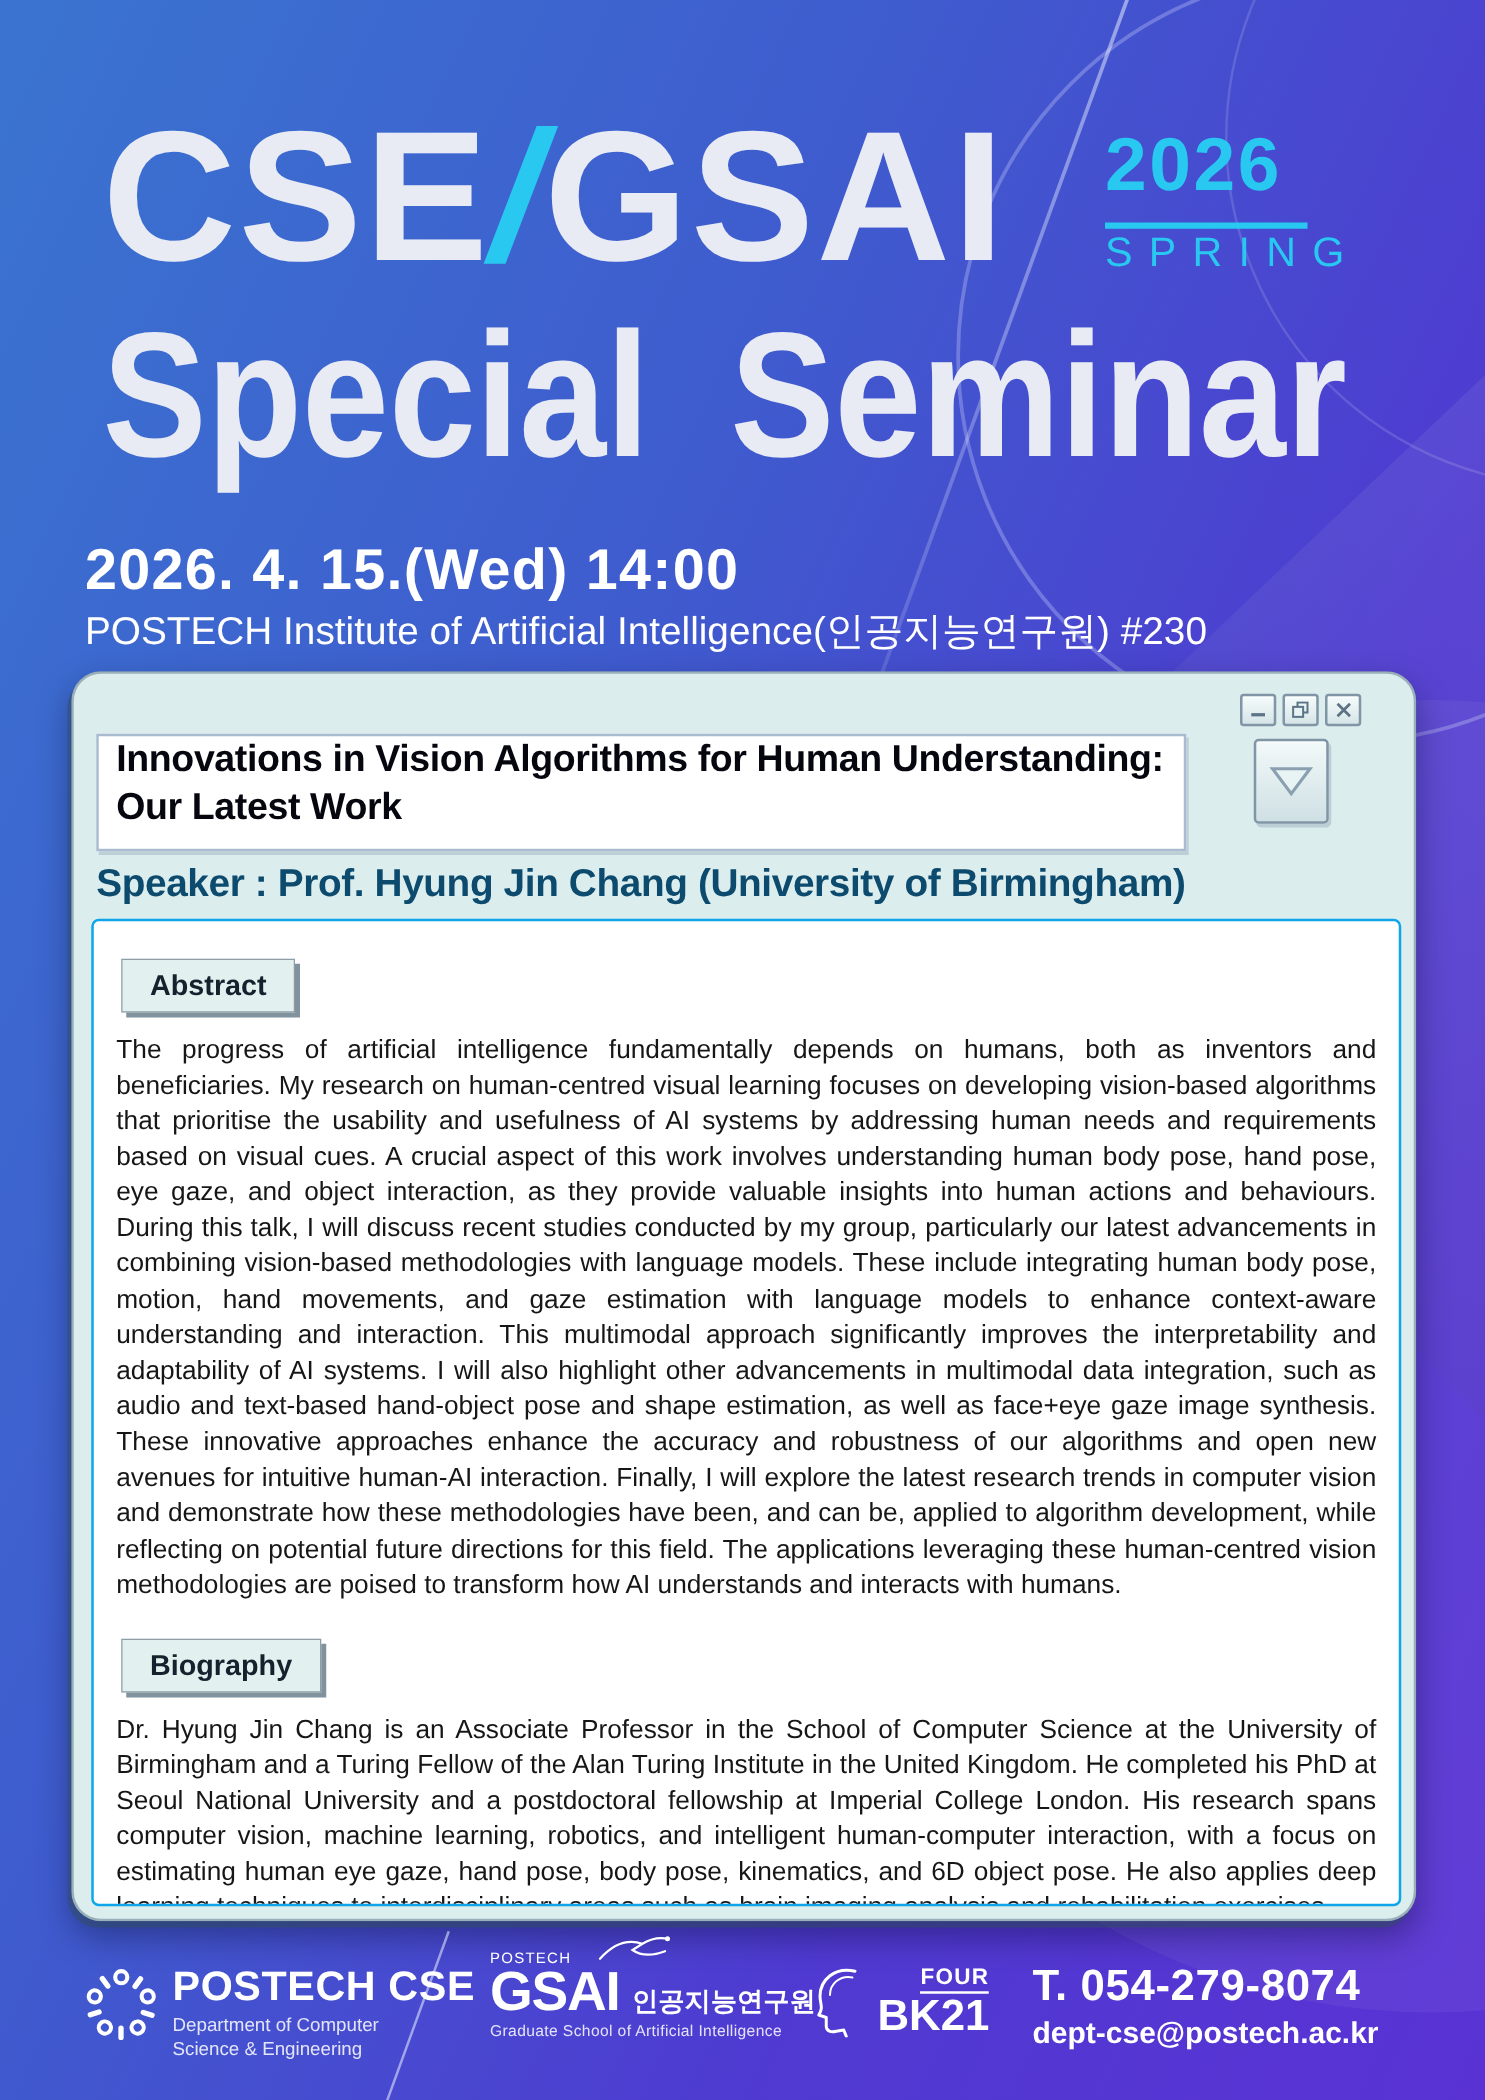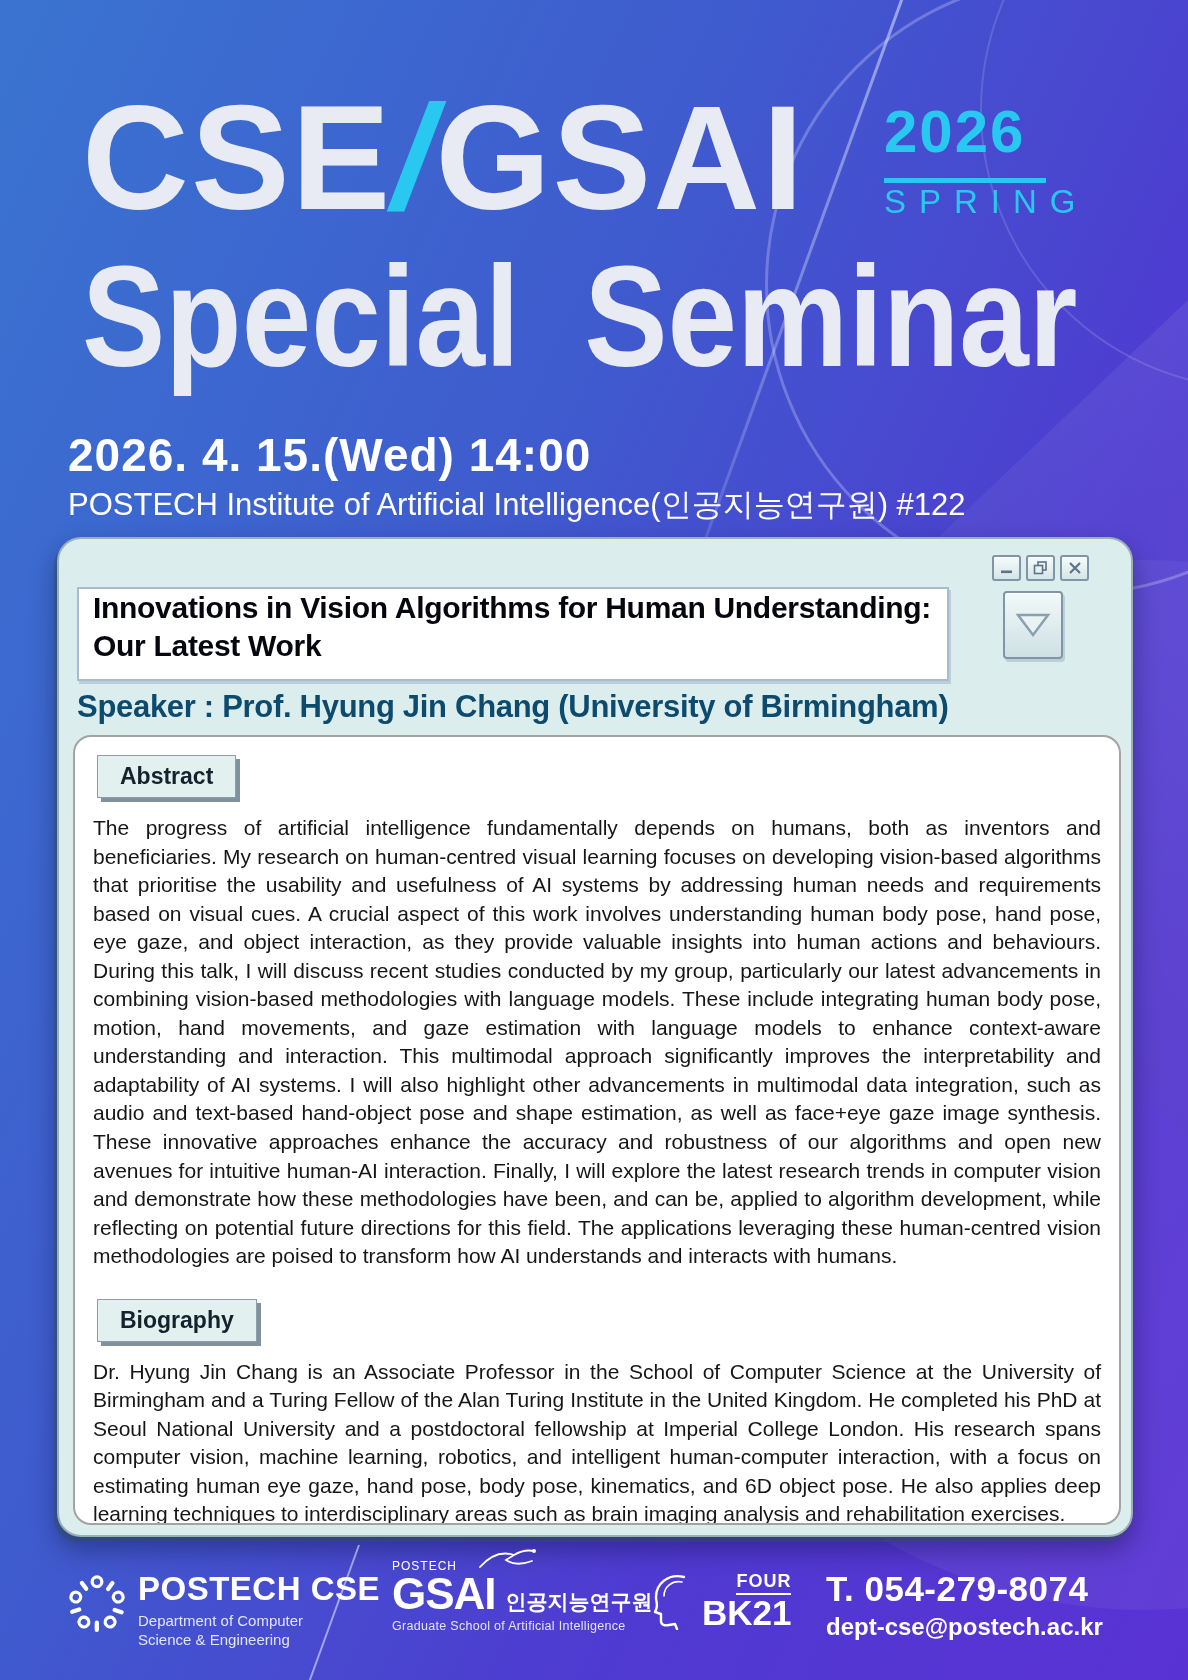--- a/index.html
+++ b/index.html
@@ -55,21 +55,21 @@
   .title-box { position:absolute; left:18px; top:48px; width:872px; height:94px;
     background:#ffffff; border:2px solid #a9bccf; box-shadow:2px 3px 0 rgba(120,140,160,0.30);
     padding:0 14px; font-size:30px; font-weight:bold; color:#06060f; line-height:1.25; letter-spacing:-0.3px; }
   .dropdown-btn { position:absolute; left:944px; top:52px; width:60px; height:68px;
     background:linear-gradient(180deg,#f2f9f9,#cfe0e4); border:2px solid #8095a5; border-radius:4px;
     box-shadow:inset 0 1px 0 #ffffff, 2px 3px 0 rgba(120,140,160,0.30);
     display:flex; align-items:center; justify-content:center; }
   .speaker-line { position:absolute; left:18px; top:150px; font-size:31px; font-weight:bold;
     color:#0c4a6e; letter-spacing:-0.3px; }
   .content-panel { position:absolute; left:14px; top:196px; width:1048px; height:790px;
-    background:#ffffff; border:2px solid #a3a3a3; border-radius:18px; padding:10px 16px; overflow:hidden; }
+    background:#ffffff; border:2px solid #0ea5e9; border-radius:6px; padding:22px 16px; overflow:hidden; }
   .tab-btn { display:inline-block; margin:8px 0 16px 6px; padding:7px 22px;
     font-size:23px; font-weight:bold; color:#14222e; background:#e2f0ef;
     border:1px solid #8f9ea6; box-shadow:4px 4px 0 #7f929e; }
   .body-text { font-size:21px; line-height:1.36; text-align:justify; color:#161616; margin:0 2px; }
   .bio-tab { margin-top:28px; }
 
   
   .footer { left:0; top:1537px; width:1188px; height:143px; }
   .f-item { position:absolute; color:#ffffff; }
   .cse-logo { left:66px; top:36px; }
@@ -107,21 +107,21 @@
 
   <div class="layer year-block">
     <div class="year-text">2026</div>
     <div class="year-underline"></div>
     <div class="season-text">SPRING</div>
   </div>
 
   <div class="layer brand-line2">Special Seminar</div>
 
   <div class="layer event-datetime">2026. 4. 15.(Wed) 14:00</div>
-  <div class="layer event-location">POSTECH Institute of Artificial Intelligence(인공지능연구원) #122</div>
+  <div class="layer event-location">POSTECH Institute of Artificial Intelligence(인공지능연구원) #230</div>
 
   <div class="layer window-card">
 
     <div class="win-controls">
       <div class="win-btn">
         <svg width="14" height="12">
           <rect x="1" y="8.5" width="11" height="2.6" fill="#5d7486"></rect>
         </svg>
       </div>
       <div class="win-btn">

